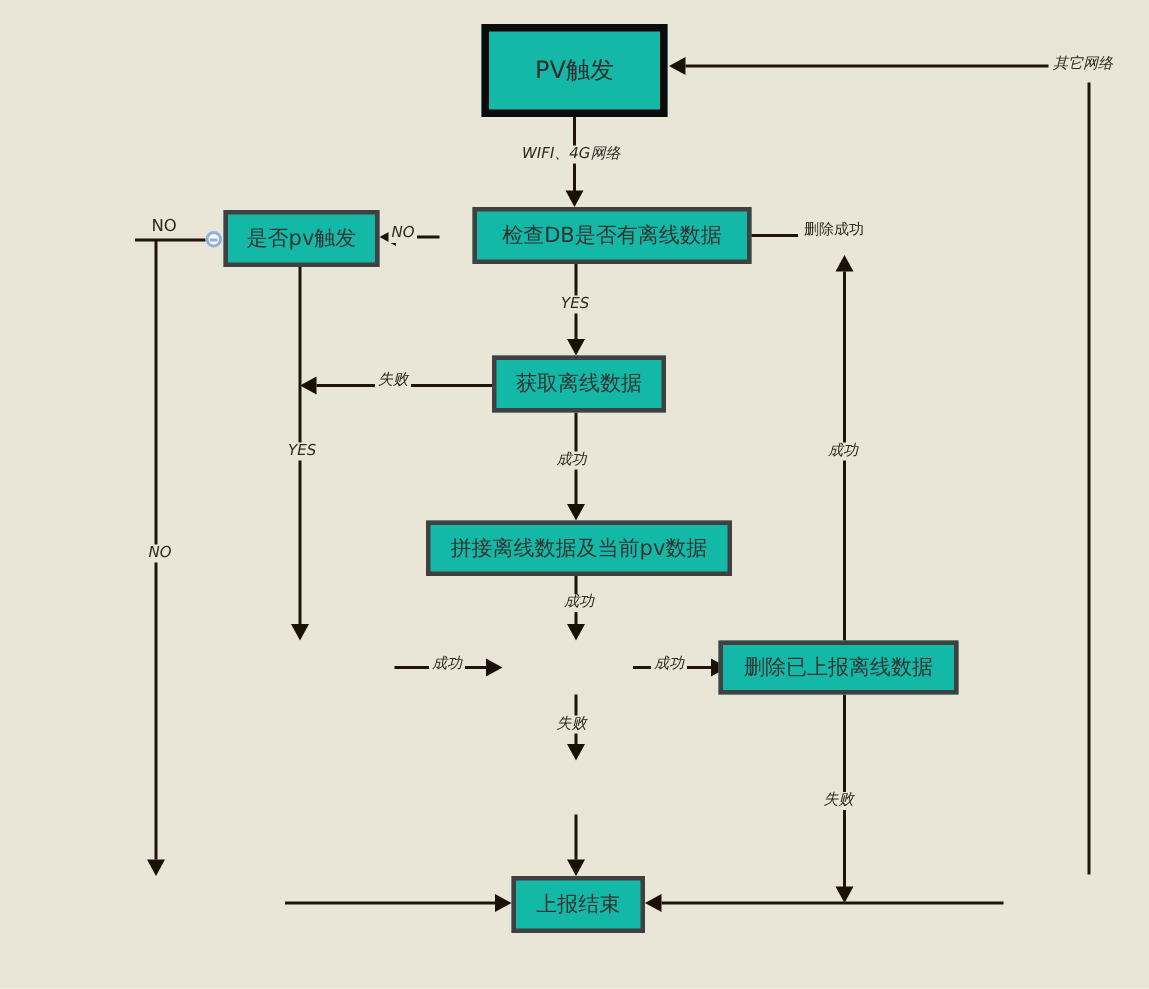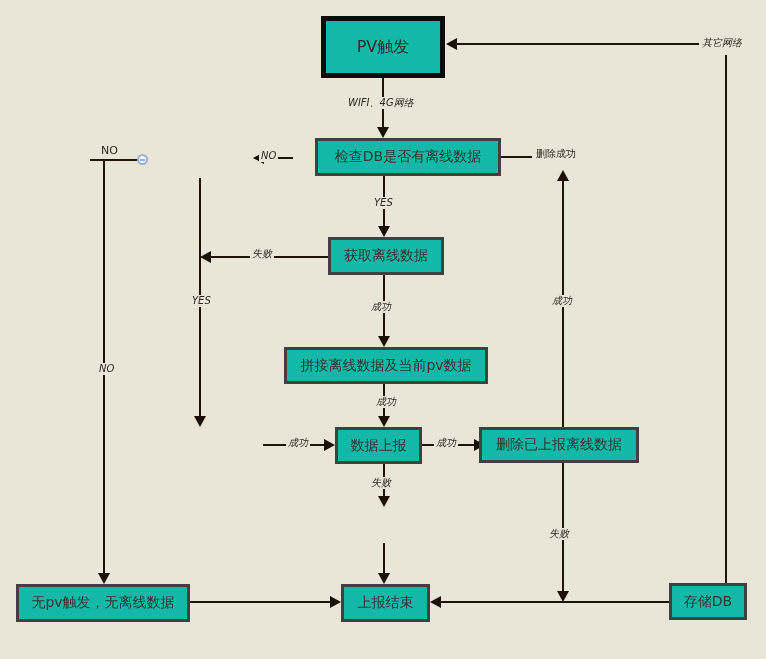--- a/index.html
+++ b/index.html
@@ -121,27 +121,25 @@
   <div class="ln h" style="left:441px;top:601px;width:228px;"></div>
   <div class="ah l" style="left:430px;top:596px;"></div>
 
   <div class="ln h" style="left:190px;top:601px;width:140px;"></div>
   <div class="ah r" style="left:330px;top:596px;"></div>
 
   <div class="cpoint" style="left:137px;top:154px;"></div>
 
   <div class="node start" style="left:321px;top:16px;width:124px;height:62px;">PV触发</div>
   <div class="node" style="left:293px;top:138px;width:186px;height:38px;margin-left:22px;">检查DB是否有离线数据</div>
+  <div class="node" style="left:149px;top:140px;width:104px;height:38px;">是否pv触发</div>
   <div class="node" style="left:328px;top:237px;width:116px;height:38px;">获取离线数据</div>
   <div class="node" style="left:284px;top:347px;width:204px;height:37px;">拼接离线数据及当前pv数据</div>
-  <div class="node" style="left:335px;top:427px;width:87px;height:37px;">数据上报</div>
   <div class="node" style="left:479px;top:427px;width:160px;height:36px;">删除已上报离线数据</div>
-  <div class="node" style="left:16px;top:584px;width:174px;height:38px;">无pv触发，无离线数据</div>
   <div class="node" style="left:341px;top:584px;width:89px;height:38px;text-align:right;">上报结束</div>
-  <div class="node" style="left:669px;top:583px;width:78px;height:37px;">存储DB</div>
 
   <div class="elbl" style="left:700px;top:37px;">其它网络</div>
   <div class="elbl" style="left:346px;top:97px;">WIFI、4G网络</div>
   <div class="elbl upright small" style="left:99px;top:144px;">NO</div>
   <div class="elbl" style="left:259px;top:150px;">NO</div>
   <div class="elbl upright" style="left:534px;top:148px;">删除成功</div>
   <div class="elbl" style="left:372px;top:197px;">YES</div>
   <div class="elbl" style="left:250px;top:248px;">失败</div>
   <div class="elbl" style="left:190px;top:295px;">YES</div>
   <div class="elbl" style="left:369px;top:301px;">成功</div>

